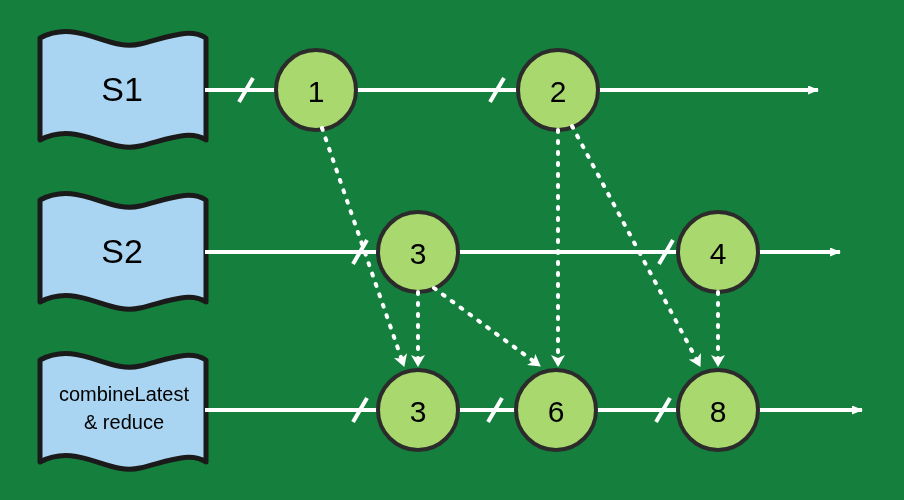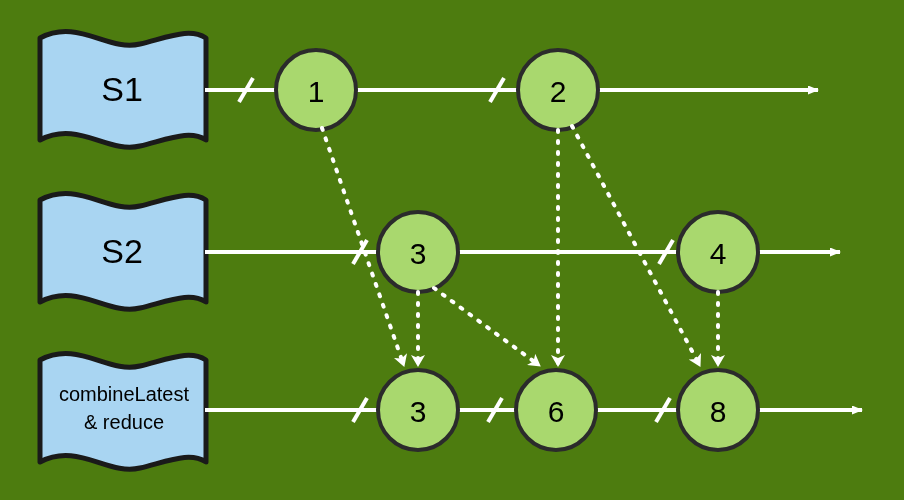--- a/index.html
+++ b/index.html
@@ -4,21 +4,21 @@
 <style>
   html, body {
     margin: 0;
     padding: 0;
     background: #000000;
   }
   #canvas-root {
     position: relative;
     width: 904px;
     height: 500px;
-    background: #4d7c0f;
+    background: #15803d;
     overflow: hidden;
     font-family: "Liberation Sans", sans-serif;
   }
   svg.diagram {
     position: absolute;
     left: 0;
     top: 0;
     width: 904px;
     height: 500px;
     display: block;

